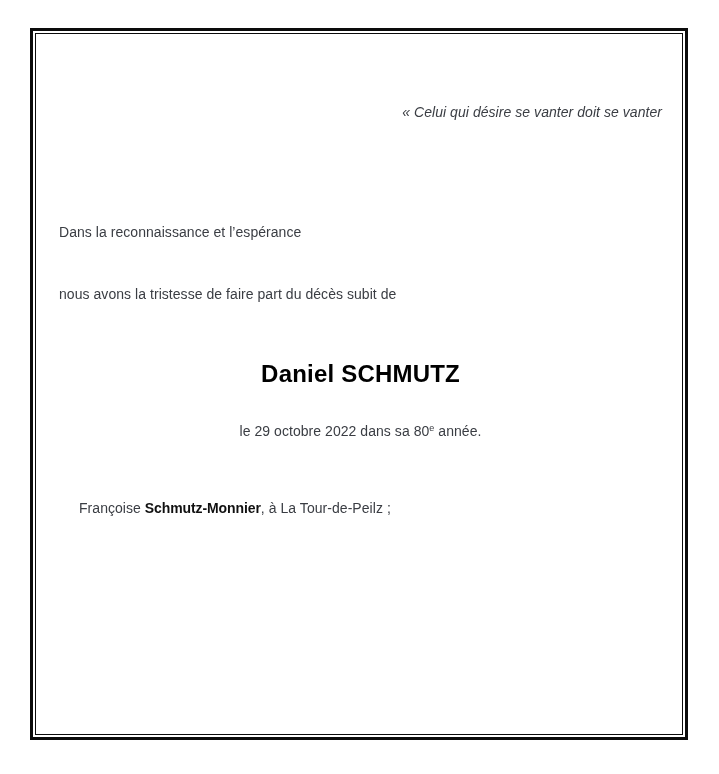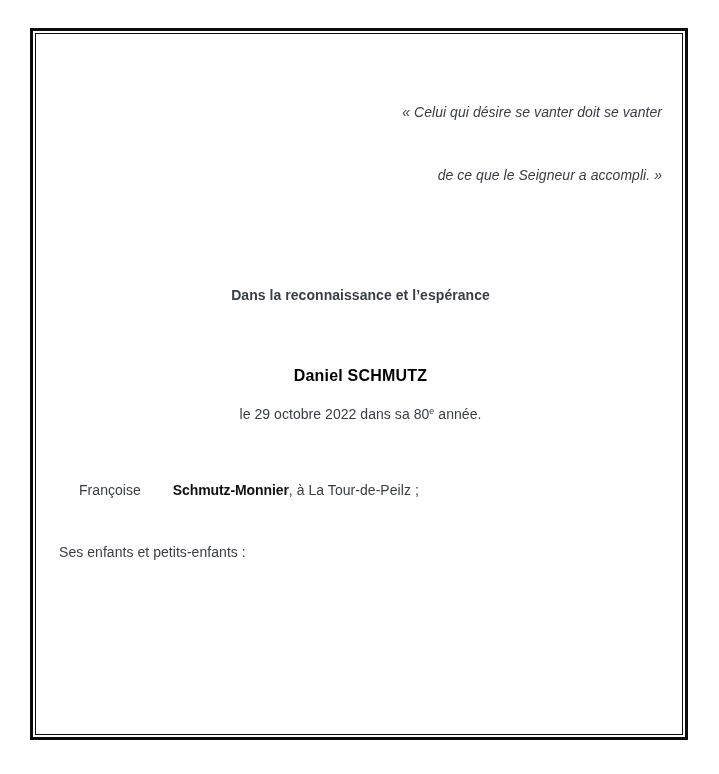--- a/index.html
+++ b/index.html
@@ -29,65 +29,63 @@
   }
   p { margin: 0; }
   .body-text { font-size: 14px; line-height: 20.5px; letter-spacing: 0.05px; white-space: pre-wrap; }
   .quote {
     text-align: right;
     font-style: italic;
     font-size: 14px;
     line-height: 21px;
   }
   .intro {
-    text-align: center;
+    text-align: left;
     margin-top: 16px;
-    font-weight: bold;
   }
   .deceased-name {
     text-align: center;
     margin-top: 14px;
-    font-size: 16px;
+    font-size: 24px;
     line-height: 29px;
     font-weight: 700;
     color: var(--heading, #000000);
     letter-spacing: 0.2px;
   }
   .death-date {
     text-align: center;
-    margin-top: 11px;
+    margin-top: 30px;
   }
   .death-date sup { font-size: 9px; vertical-align: 5px; }
   .family { margin-top: 15px; }
   .indent { padding-left: 20px; }
-  b { font-weight: 700; color: var(--bold, #101010); letter-spacing: -0.1px; margin-left: 28px; }
+  b { font-weight: 700; color: var(--bold, #101010); letter-spacing: -0.1px; }
 </style>
 </head>
 <body>
 
 <div class="page">
   <div class="frame">
     <div class="frame-inner">
 
       <div class="quote body-text">
         <p>« Celui qui désire se vanter doit se vanter</p>
-        <p>de ce que le Seigneur a accompli. »</p>
       </div>
 
       <div class="intro body-text">
         <p>Dans la reconnaissance et l’espérance</p>
+        <p>nous avons la tristesse de faire part du décès subit de</p>
       </div>
 
       <p class="deceased-name">Daniel SCHMUTZ</p>
 
       <p class="death-date body-text"><span>le 29 octobre 2022 dans sa 80</span><sup>e</sup><span> année.</span></p>
 
       <div class="family body-text">
         <p class="indent"><span>Françoise </span><b>Schmutz-Monnier</b><span>, à La Tour-de-Peilz ;</span></p>
-        <p><span>Ses enfants et petits-enfants :</span></p>
         
         
         
         
         
         
         
         
         
         

